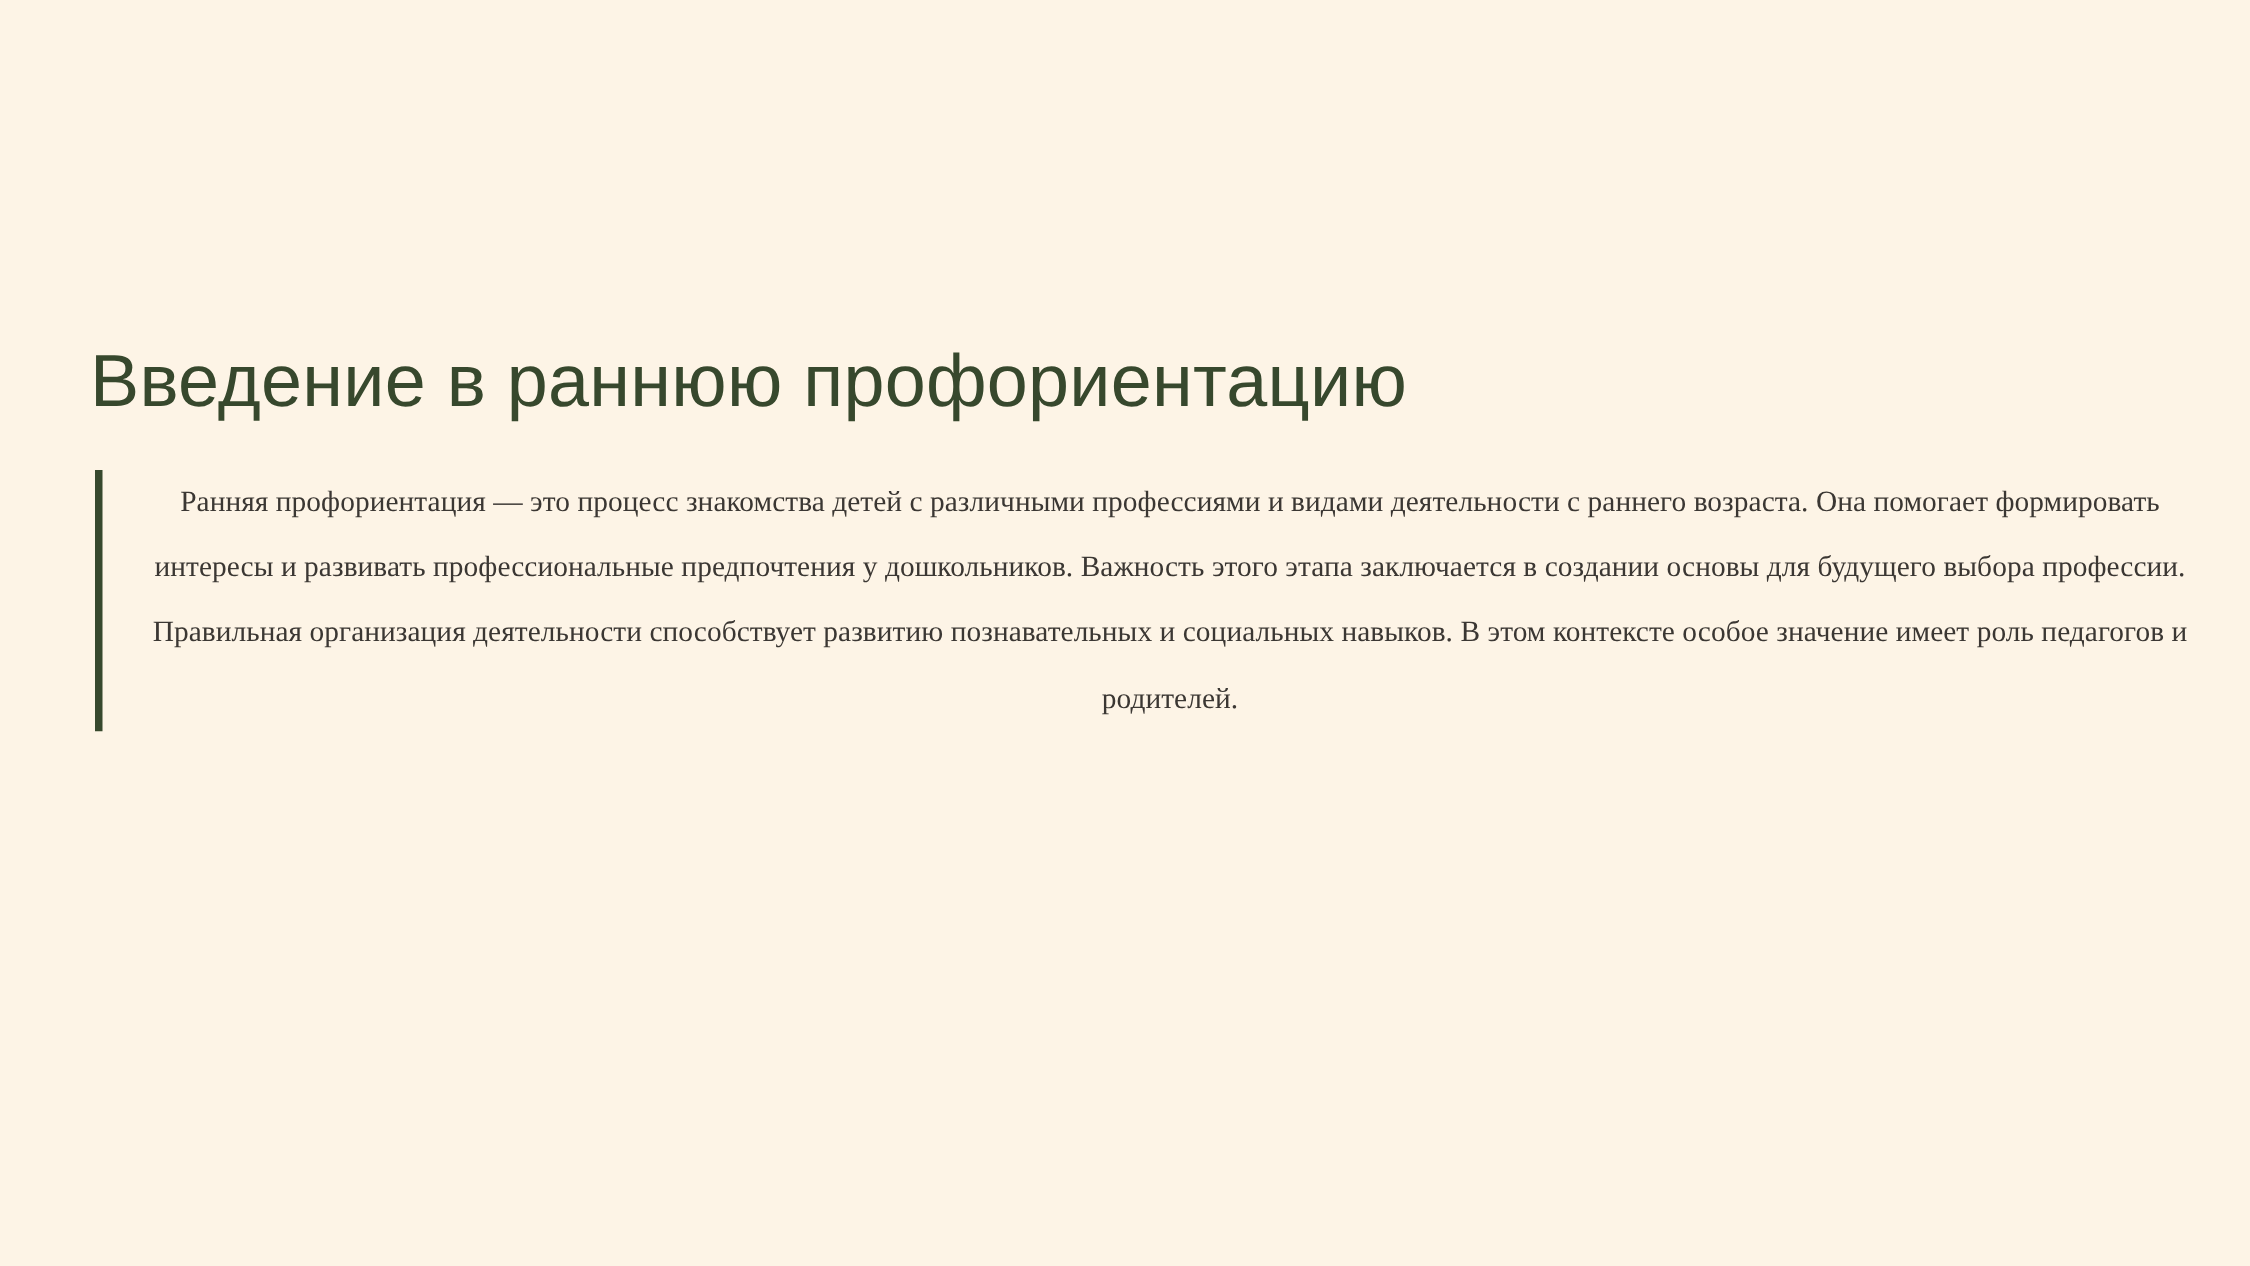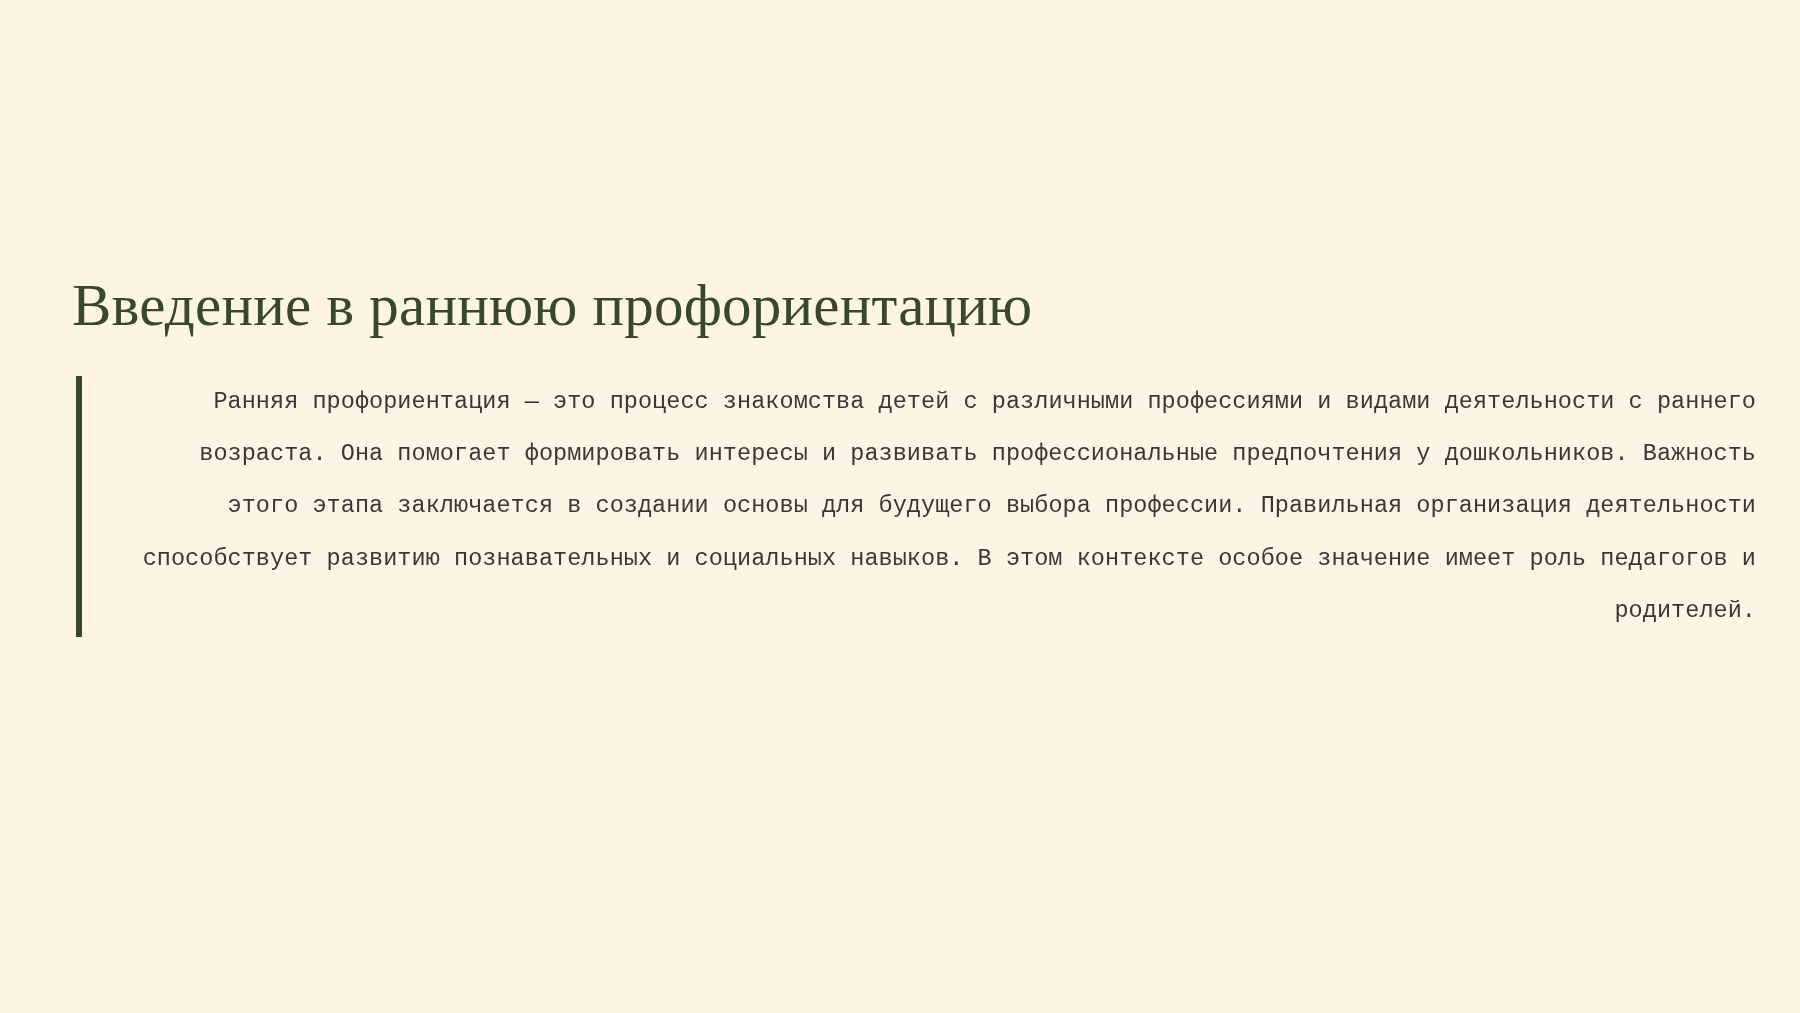--- a/index.html
+++ b/index.html
@@ -25,21 +25,21 @@
 
   .content {
     position: absolute;
     left: 72px;
     top: 272px;
     width: 1680px;
   }
 
   .page-title {
     margin: 0;
-    font-family: Liberation Serif, serif;
+    font-family: Liberation Sans, sans-serif;
     font-weight: 400;
     font-size: 59px;
     line-height: 1.12;
     letter-spacing: 0.2px;
     color: #37482d;
     white-space: nowrap;
   }
 
   .body-block {
     position: relative;
@@ -53,26 +53,26 @@
     position: absolute;
     left: 4px;
     top: 0;
     width: 6px;
     height: 100%;
     background: #37482d;
   }
 
   .body-text {
     margin: 0;
-    font-family: Liberation Mono, monospace;
+    font-family: Liberation Serif, serif;
     font-size: 23.5px;
     line-height: 52.2px;
     color: #3b3733;
     letter-spacing: 0.05px;
-    text-align: right;
+    text-align: center;
     max-width: 1640px;
   }
 </style>
 </head>
 <body>
 
 <div class="slide">
 
   <div class="content">
 

